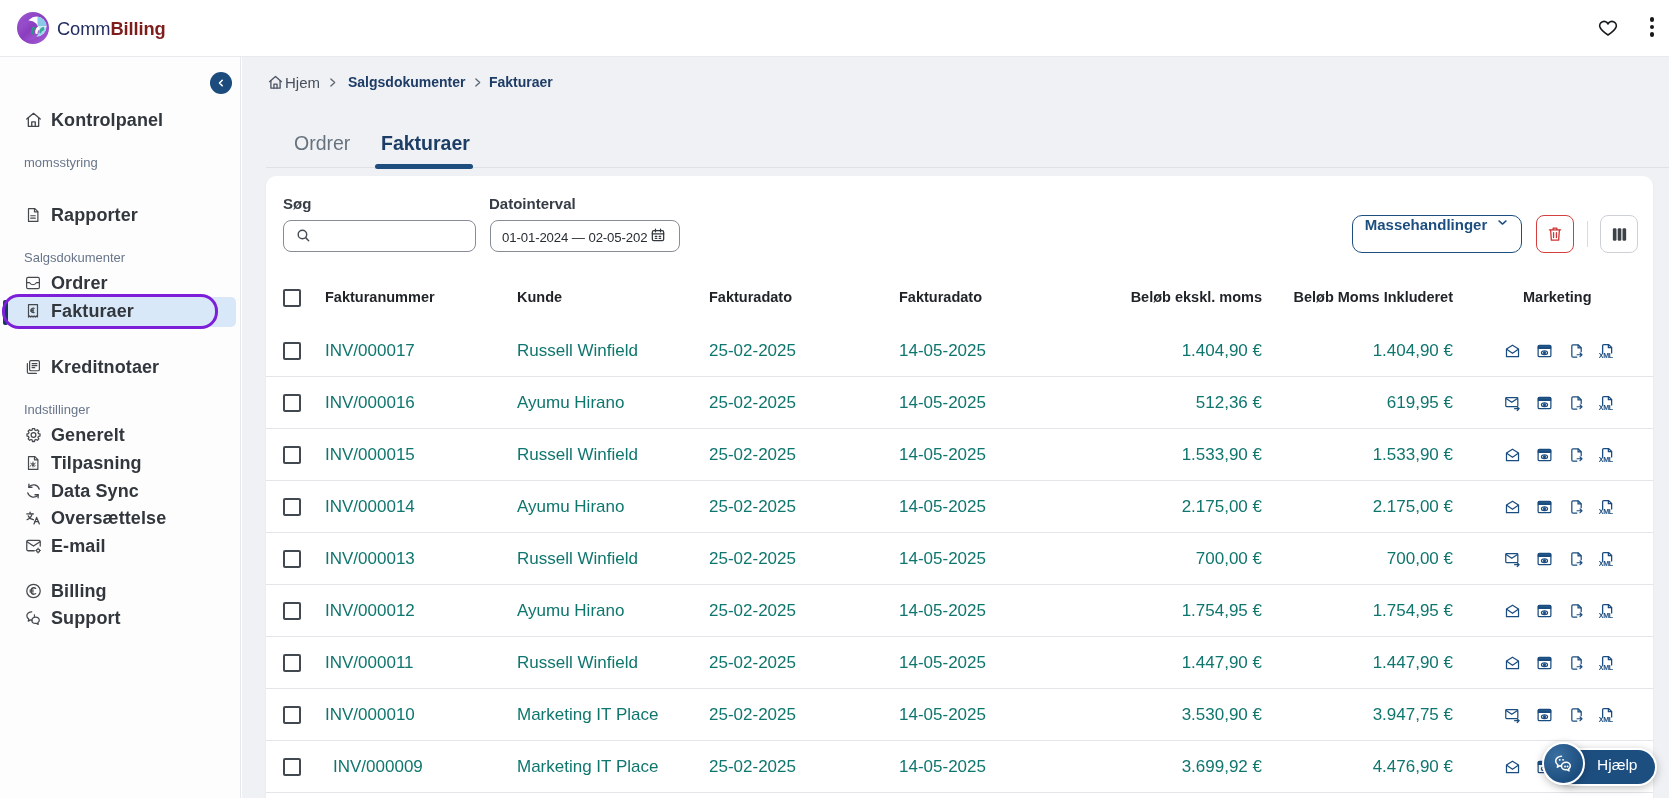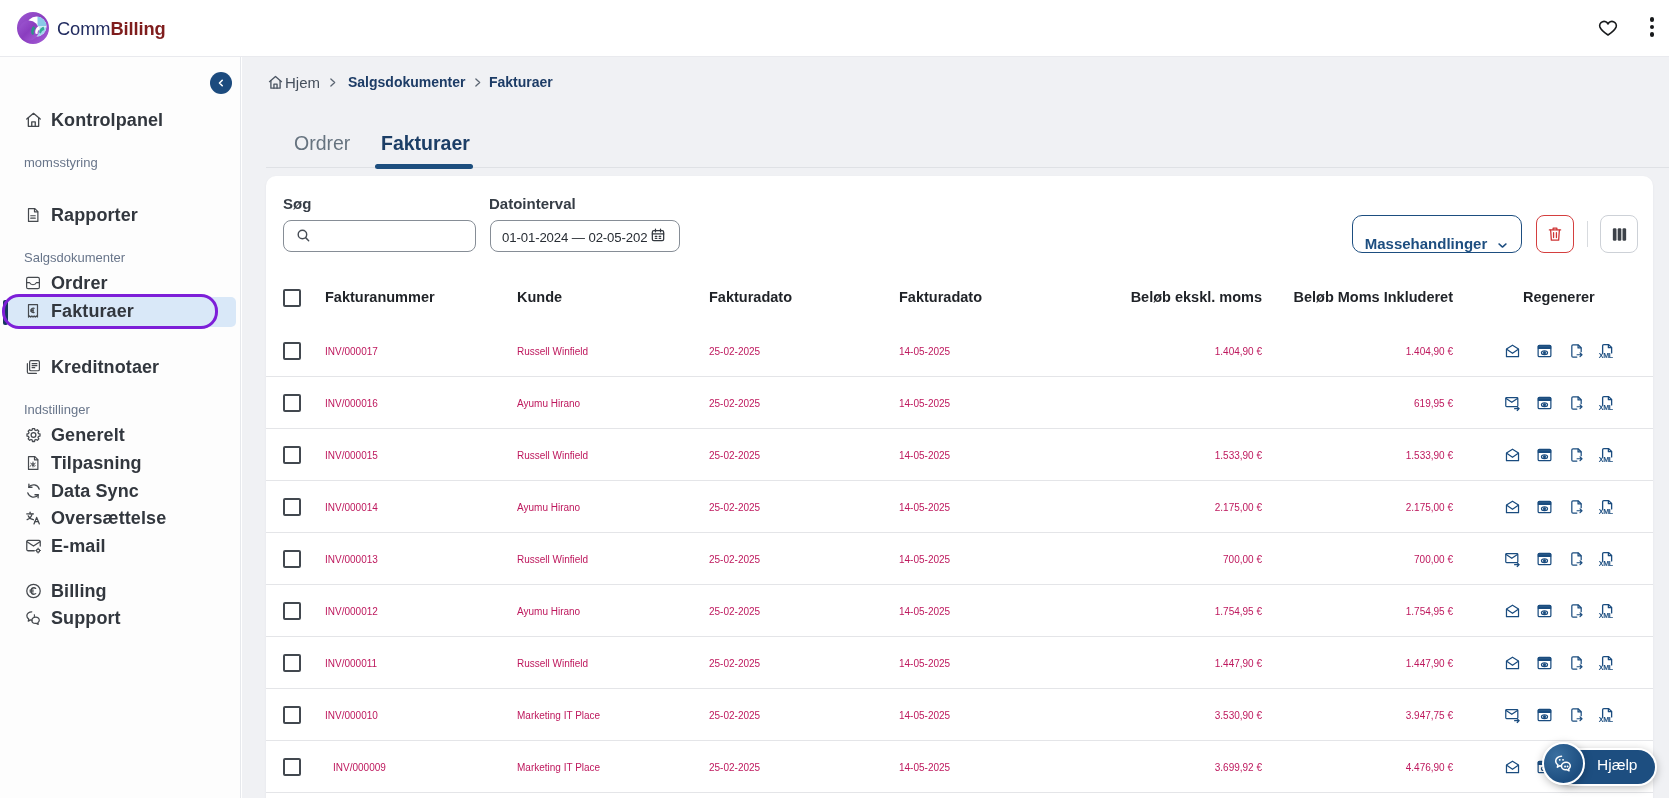--- a/index.html
+++ b/index.html
@@ -12,25 +12,25 @@
 .nav-sec{position:absolute;left:24px;font-size:13px;color:#68758a;transform:translateY(-50%)}
 
 #card{position:absolute;left:24px;top:119px;width:1387px;height:622px;background:#fff;border-radius:10px 10px 0 0;box-shadow:0 1px 3px rgba(25,35,55,.05)}
 .bc-g{top:17px;font-size:15px;color:#454f5c}
 .bc-b{top:17px;font-size:14px;font-weight:bold;color:#1d3c66}
 .tab-g{font-size:19.5px;color:#66737f}
 .tab-b{font-size:19.5px;color:#1c3e66;font-weight:bold}
 .lbl{position:absolute;top:19px;font-size:15px;font-weight:bold;color:#363d46}
 .inp{top:43.5px;height:32px;border:1px solid #868d96;border-radius:8px;background:#fff}
 .btn-p{top:39px;height:38px;background:#1d4e80;border-radius:6px;color:#fff;font-size:15px;font-weight:bold;display:flex;align-items:center;justify-content:center}
-.btn-o{top:39px;height:38px;border:1.5px solid #1d4e80;border-radius:10px;color:#1d4e80;font-size:15px;font-weight:bold;display:flex;align-items:flex-end;justify-content:center;background:#fff}
+.btn-o{top:39px;height:38px;border:1.5px solid #1d4e80;border-radius:10px;color:#1d4e80;font-size:15px;font-weight:bold;display:flex;align-items:flex-start;justify-content:center;background:#fff}
 .btn-i{top:39px;width:38px;height:38px;border:1px solid;border-radius:8px;background:#fff;display:flex;align-items:center;justify-content:center}
 .th{position:absolute;top:111.5px;height:18px;line-height:18px;font-size:14.5px;font-weight:bold;color:#1f2227}
 .tr{left:0;text-align:right}
-.tc{position:absolute;top:50%;transform:translateY(-50%);font-size:10px;color:#be185d}
+.tc{position:absolute;top:50%;transform:translateY(-50%);font-size:17px;color:#0f766e}
 .row{position:absolute;left:0;width:1387px;height:52px;border-bottom:1px solid #e4e5e8;background:#fff}
 .cb{position:absolute;left:17px;top:50%;transform:translateY(-50%);width:18px;height:18px;border:2px solid #42484f;border-radius:2px;background:#fff}
 .ai{position:absolute;top:50%;transform:translateY(-50%);color:#1a4c7f;fill:none;stroke:#1a4c7f;stroke-width:1.75;stroke-linecap:round;stroke-linejoin:round}
 #help{position:absolute;left:1553px;top:745px;z-index:40}
 </style></head>
 <body>
 <div id="topbar">
   <svg class="abs" style="left:16px;top:11px" width="34" height="34" viewBox="0 0 34 34">
     <defs>
       <linearGradient id="lg1" x1="0" y1="0" x2="1" y2="1">
@@ -232,21 +232,21 @@
         </svg>
     </div>
 
     <span class="cb" style="top:113px;transform:none"></span>
     <span class="th" style="left:59px">Fakturanummer</span>
     <span class="th" style="left:251px">Kunde</span>
     <span class="th" style="left:443px">Fakturadato</span>
     <span class="th" style="left:633px">Fakturadato</span>
     <span class="th tr" style="width:996px">Beløb ekskl. moms</span>
     <span class="th tr" style="width:1187px">Beløb Moms Inkluderet</span>
-    <span class="th" style="left:1257px">Regenerer</span>
+    <span class="th" style="left:1257px">Marketing</span>
     <div class="abs" style="left:0;top:149px;width:1387px;height:1px;background:#dfe1e4"></div>
 <div class="row" style="top:149px">
   <span class="cb"></span>
   <span class="tc" style="left:59px">INV/000017</span>
   <span class="tc" style="left:251px">Russell Winfield</span>
   <span class="tc" style="left:443px">25-02-2025</span>
   <span class="tc" style="left:633px">14-05-2025</span>
   <span class="tc tr" style="width:996px">1.404,90 €</span>
   <span class="tc tr" style="width:1187px">1.404,90 €</span>
   <svg class="ai" style="left:1238px" width="17" height="17" viewBox="0 0 24 24">
@@ -269,20 +269,21 @@
           <path d="M15.2 3.8v3.7h3.8"></path>
           <text x="2.4" y="21.2" font-size="9.5" font-weight="bold" style="fill:#1a4c7f;stroke:none;font-family:'Liberation Sans'" letter-spacing="-0.4">XML</text>
         </svg>
 </div>
 <div class="row" style="top:201px">
   <span class="cb"></span>
   <span class="tc" style="left:59px">INV/000016</span>
   <span class="tc" style="left:251px">Ayumu Hirano</span>
   <span class="tc" style="left:443px">25-02-2025</span>
   <span class="tc" style="left:633px">14-05-2025</span>
+  <span class="tc tr" style="width:996px">512,36 €</span>
   <span class="tc tr" style="width:1187px">619,95 €</span>
   <svg class="ai" style="left:1238px" width="17" height="17" viewBox="0 0 24 24">
           <rect x="2.5" y="4.5" width="17" height="12.5" rx="1.2"></rect>
           <path d="M3 5.5l8 5.5 8-5.5"></path>
           <path d="M15 20h6.2M18.7 17.4l2.7 2.6-2.7 2.6"></path>
         </svg>
         <svg class="ai" style="left:1270px" width="17" height="17" viewBox="0 0 24 24">
           <rect x="3" y="4" width="18" height="16" rx="1.8"></rect>
           <path d="M3.4 8.3h17.2V5.2H3.4z" fill="currentColor"></path>
           <ellipse cx="12" cy="14.4" rx="4.3" ry="2.7"></ellipse>

